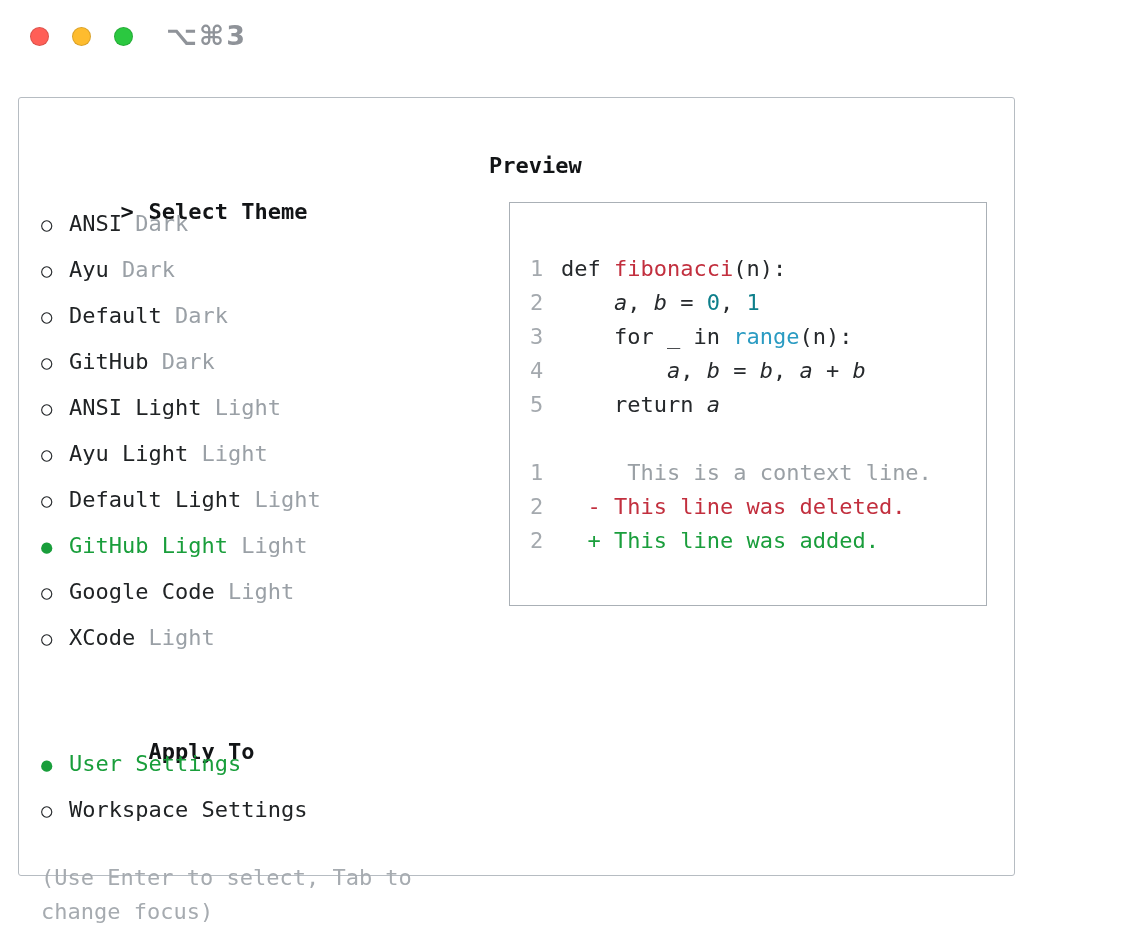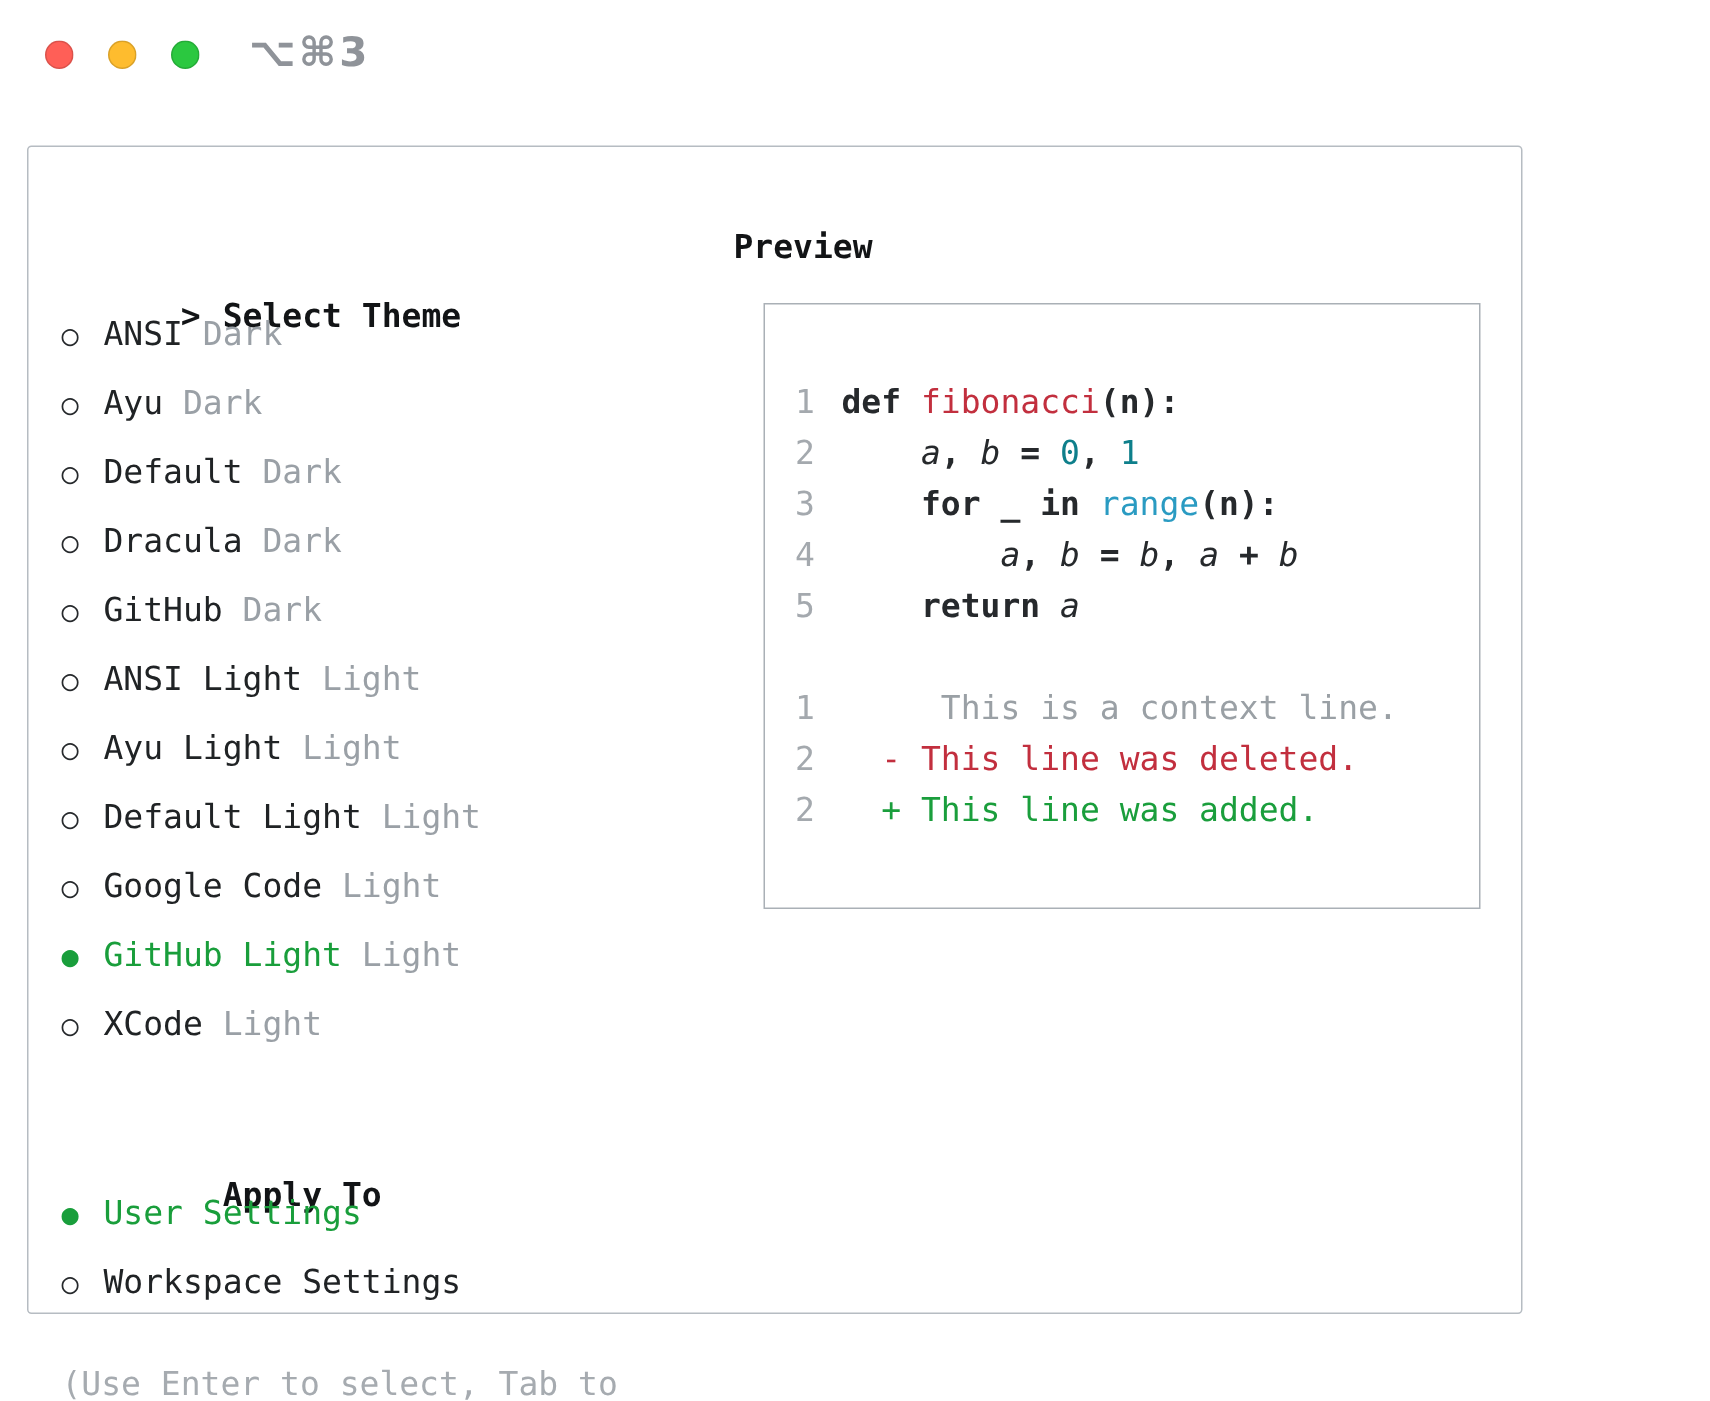--- a/index.html
+++ b/index.html
@@ -33,21 +33,21 @@
   .tvariant { color:#9aa0a6; }
   .opt-label { color:#202325; }
   .apply-row.selected .opt-label { color:#199e3b; }
   .spacer { height:34px; }
   .help { width:400px; color:#a6abb0; margin-top:34px; }
   .preview-header { position:absolute; left:470px; top:51px; font-size:22px; line-height:34px; font-weight:bold; color:#121416; }
   .preview-box { position:absolute; left:490px; top:104px; width:478px; height:404px; border:1.5px solid #aab0b6; background:#ffffff; }
   .plines { padding:49px 0 0 20px; font-size:22px; line-height:34px; }
   .pline { white-space:pre; height:34px; }
   .lineno { display:inline-block; width:31px; color:#a4a9ae; }
-  .tk-plain   { color:#26292c;font-weight:bold; }
+  .tk-plain   { color:#26292c; }
   .tk-fn      { color:#c22f3e; }
   .tk-num     { color:#0e7f8b; }
   .tk-builtin { color:#2a9bc2; }
   .tk-var     { color:#26292c; font-style:italic; }
   .tk-ctx     { color:#9aa0a5; }
   .tk-del     { color:#c22f3e; }
   .tk-add     { color:#1a9e3c; }
 </style>
 </head>
 <body>
@@ -63,27 +63,26 @@
 
   <div class="left-col">
     <div class="row">
       <span class="bullet-col hdr">&gt;</span><span class="hdr">Select Theme</span>
     </div>
 
     <div>
         <div class="row theme-row"><span class="bullet-col"><span class="bullet">○</span></span><span class="tname">ANSI</span><span class="tvariant"> Dark</span></div>
         <div class="row theme-row"><span class="bullet-col"><span class="bullet">○</span></span><span class="tname">Ayu</span><span class="tvariant"> Dark</span></div>
         <div class="row theme-row"><span class="bullet-col"><span class="bullet">○</span></span><span class="tname">Default</span><span class="tvariant"> Dark</span></div>
-        <div class="row theme-row"><span class="bullet-col"><span class="bullet">○</span></span><span class="tname">Dracula</span><span class="tvariant"> Dark</span></div>
         <div class="row theme-row"><span class="bullet-col"><span class="bullet">○</span></span><span class="tname">GitHub</span><span class="tvariant"> Dark</span></div>
         <div class="row theme-row"><span class="bullet-col"><span class="bullet">○</span></span><span class="tname">ANSI Light</span><span class="tvariant"> Light</span></div>
         <div class="row theme-row"><span class="bullet-col"><span class="bullet">○</span></span><span class="tname">Ayu Light</span><span class="tvariant"> Light</span></div>
         <div class="row theme-row"><span class="bullet-col"><span class="bullet">○</span></span><span class="tname">Default Light</span><span class="tvariant"> Light</span></div>
+        <div class="row theme-row selected"><span class="bullet-col"><span class="bullet on">●</span></span><span class="tname">GitHub Light</span><span class="tvariant"> Light</span></div>
         <div class="row theme-row"><span class="bullet-col"><span class="bullet">○</span></span><span class="tname">Google Code</span><span class="tvariant"> Light</span></div>
-        <div class="row theme-row selected"><span class="bullet-col"><span class="bullet on">●</span></span><span class="tname">GitHub Light</span><span class="tvariant"> Light</span></div>
         <div class="row theme-row"><span class="bullet-col"><span class="bullet">○</span></span><span class="tname">XCode</span><span class="tvariant"> Light</span></div>
       </div>
 
     <div class="spacer"></div>
 
     <div class="row">
       <span class="bullet-col"></span><span class="hdr">Apply To</span>
     </div>
 
     <div>

